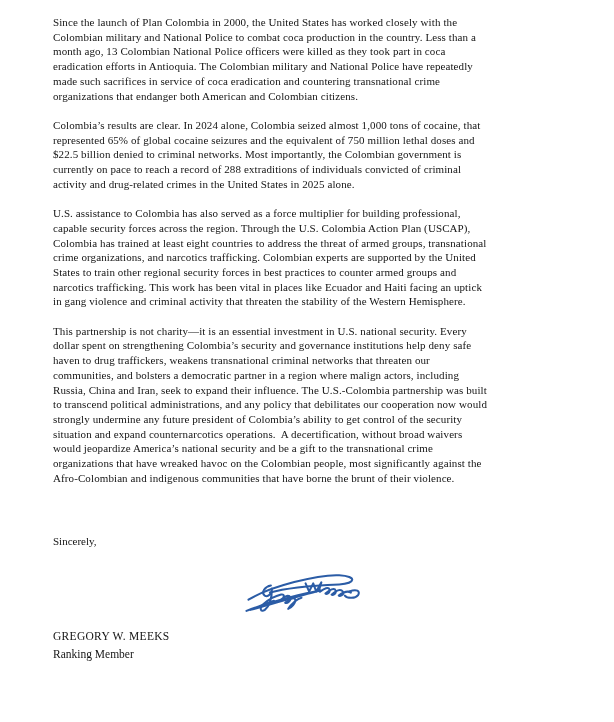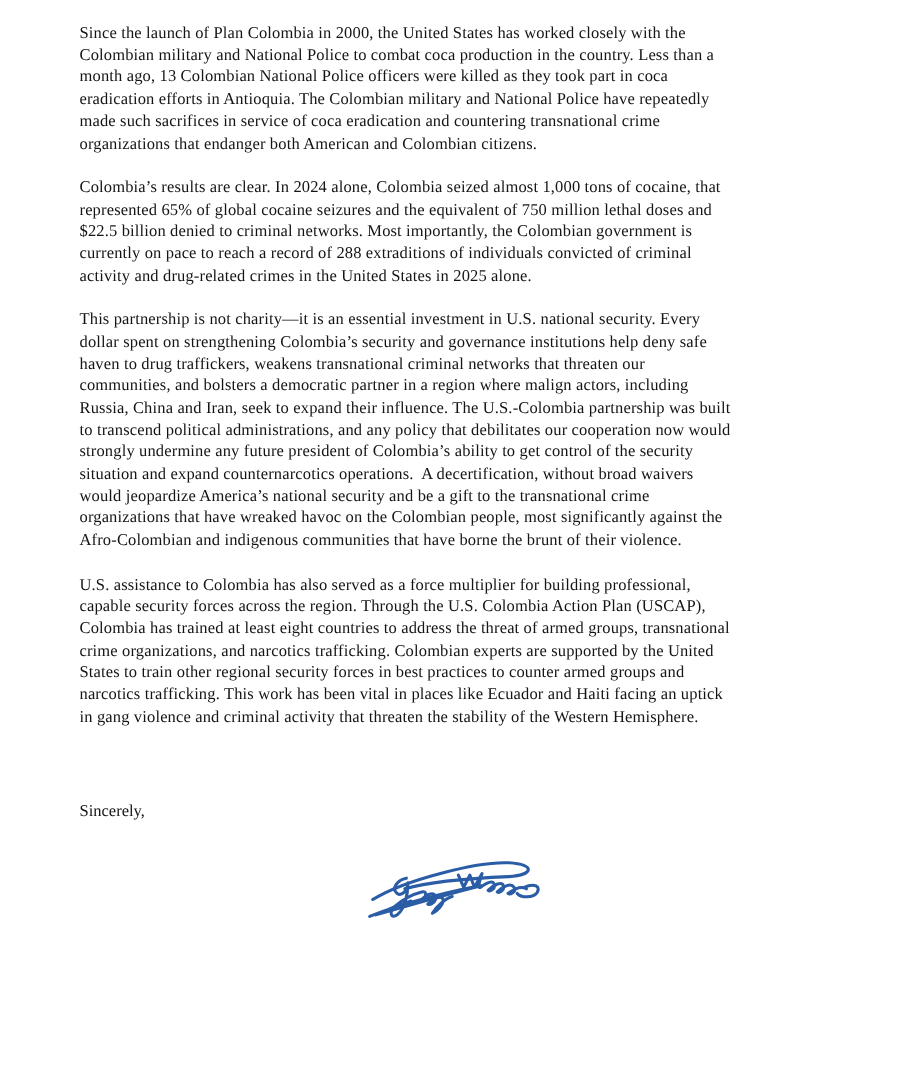--- a/index.html
+++ b/index.html
@@ -70,38 +70,38 @@
 Colombian military and National Police to combat coca production in the country. Less than a
 month ago, 13 Colombian National Police officers were killed as they took part in coca
 eradication efforts in Antioquia. The Colombian military and National Police have repeatedly
 made such sacrifices in service of coca eradication and countering transnational crime
 organizations that endanger both American and Colombian citizens.</p>
     <p class="para">Colombia’s results are clear. In 2024 alone, Colombia seized almost 1,000 tons of cocaine, that
 represented 65% of global cocaine seizures and the equivalent of 750 million lethal doses and
 $22.5 billion denied to criminal networks. Most importantly, the Colombian government is
 currently on pace to reach a record of 288 extraditions of individuals convicted of criminal
 activity and drug-related crimes in the United States in 2025 alone.</p>
+    <p class="para">U.S. assistance to Colombia has also served as a force multiplier for building professional,
+capable security forces across the region. Through the U.S. Colombia Action Plan (USCAP),
+Colombia has trained at least eight countries to address the threat of armed groups, transnational
+crime organizations, and narcotics trafficking. Colombian experts are supported by the United
+States to train other regional security forces in best practices to counter armed groups and
+narcotics trafficking. This work has been vital in places like Ecuador and Haiti facing an uptick
+in gang violence and criminal activity that threaten the stability of the Western Hemisphere.</p>
     <p class="para">This partnership is not charity—it is an essential investment in U.S. national security. Every
 dollar spent on strengthening Colombia’s security and governance institutions help deny safe
 haven to drug traffickers, weakens transnational criminal networks that threaten our
 communities, and bolsters a democratic partner in a region where malign actors, including
 Russia, China and Iran, seek to expand their influence. The U.S.-Colombia partnership was built
 to transcend political administrations, and any policy that debilitates our cooperation now would
 strongly undermine any future president of Colombia’s ability to get control of the security
 situation and expand counternarcotics operations.  A decertification, without broad waivers
 would jeopardize America’s national security and be a gift to the transnational crime
 organizations that have wreaked havoc on the Colombian people, most significantly against the
 Afro-Colombian and indigenous communities that have borne the brunt of their violence.</p>
-    <p class="para">U.S. assistance to Colombia has also served as a force multiplier for building professional,
-capable security forces across the region. Through the U.S. Colombia Action Plan (USCAP),
-Colombia has trained at least eight countries to address the threat of armed groups, transnational
-crime organizations, and narcotics trafficking. Colombian experts are supported by the United
-States to train other regional security forces in best practices to counter armed groups and
-narcotics trafficking. This work has been vital in places like Ecuador and Haiti facing an uptick
-in gang violence and criminal activity that threaten the stability of the Western Hemisphere.</p>
   </div>
 
   <div class="closing-block">
     <p class="closing">Sincerely,</p>
 
     <div class="signature-wrap">
       <svg width="128" height="53" viewBox="0 0 250 104" aria-hidden="true">
         <g fill="none" stroke-width="4" stroke-linecap="round" stroke-linejoin="round" stroke="#2b5ca6">
 
           <path d="M 20 72 C 62 46, 158 22, 198 24 C 234 26, 230 40, 198 42 C 150 44, 96 48, 62 58"></path>
@@ -110,15 +110,17 @@
 
           <path d="M 132 40 L 139 56 L 147 40 L 153 56 L 163 38 C 159 50, 157 58, 161 56 C 169 50, 177 46, 179 52 C 181 58, 173 62, 171 60 C 179 52, 189 48, 191 54 C 193 60, 185 64, 183 62 C 191 54, 201 50, 205 56 C 209 62, 199 66, 197 64 C 205 58, 215 54, 221 58"></path>
 
           <path d="M 218 56 C 232 50, 240 55, 235 63 C 230 70, 214 70, 209 64"></path>
 
           <path d="M 16 94 C 66 74, 136 58, 162 54 C 128 62, 60 82, 24 92 C 42 84, 58 78, 70 74"></path>
         </g>
       </svg>
     </div>
 
+    <p class="sig-name">GREGORY W. MEEKS</p>
+    <p class="sig-title">Ranking Member</p>
   </div>
 
 </div>
 
 </body></html>

